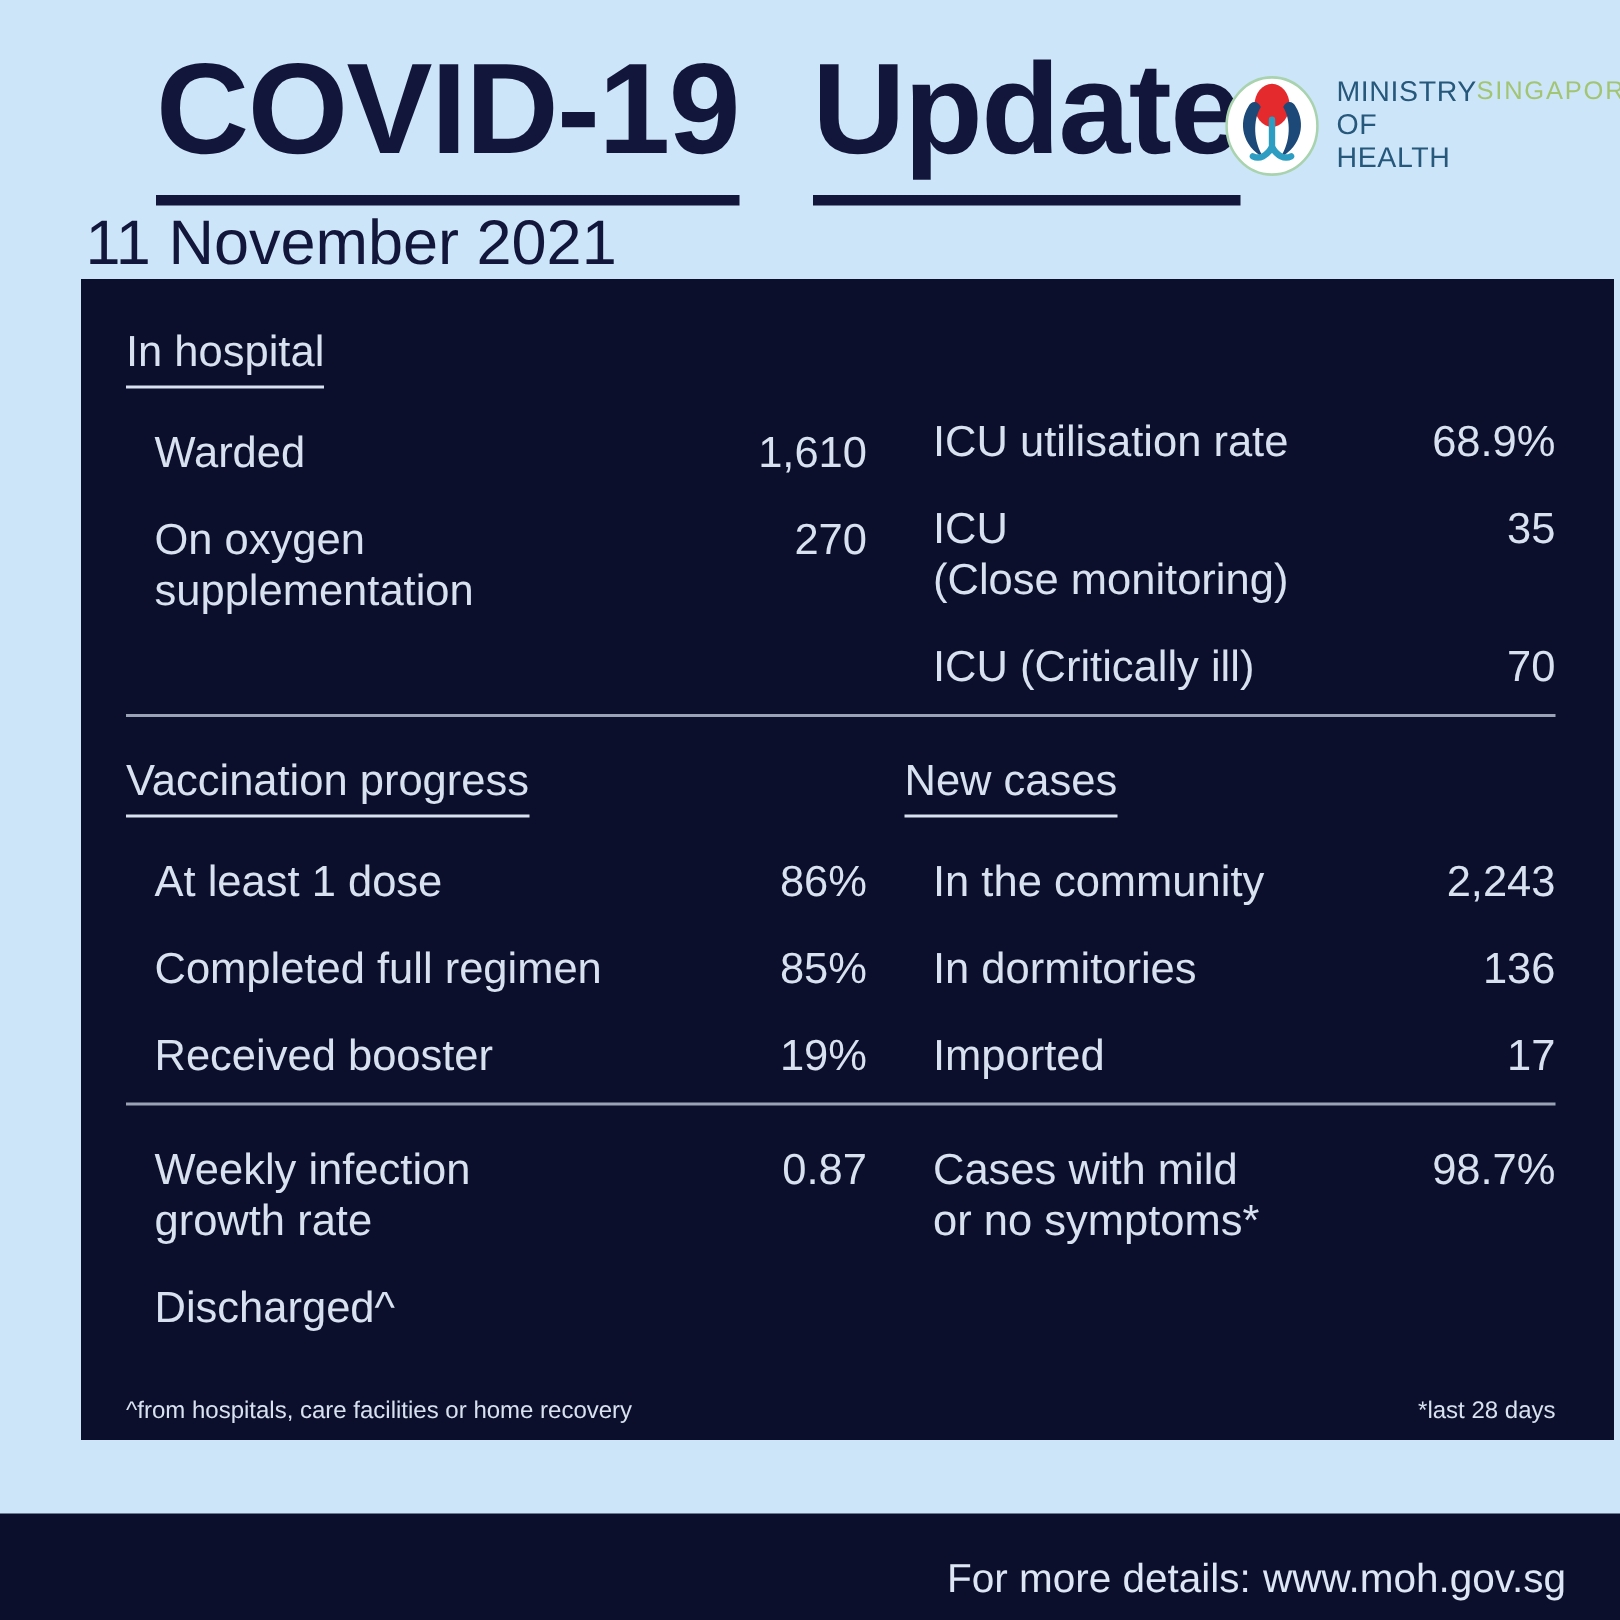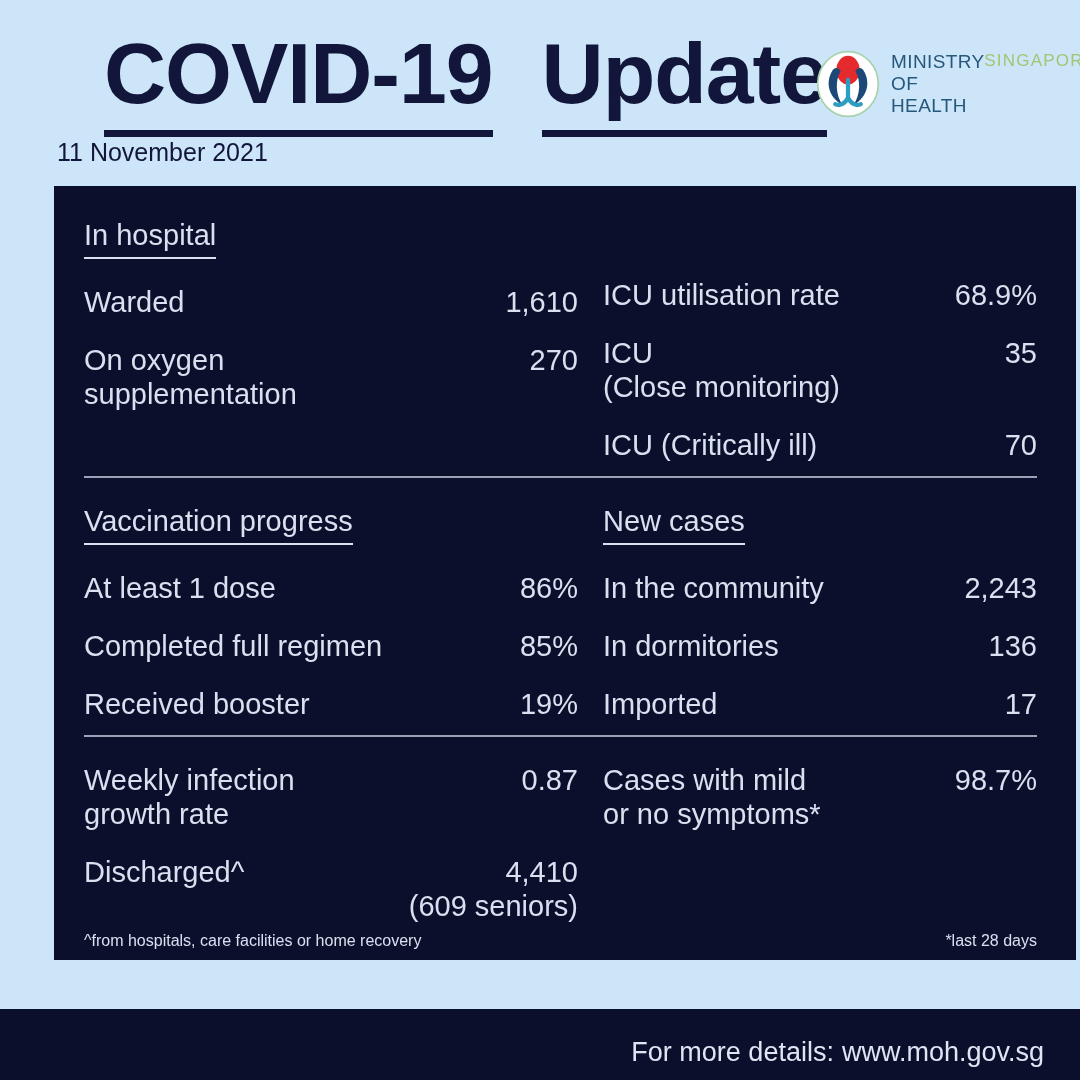--- a/index.html
+++ b/index.html
@@ -13,40 +13,40 @@
   .title{
     position:absolute;left:57px;top:24px;
     font-size:86px;font-weight:bold;color:#12163a;letter-spacing:-1px;
     white-space:nowrap;
     margin-left:47px;
   }
   .title .word{display:inline-block;border-bottom:7px solid #12163a;padding-bottom:7px;}
   .title .word + .word{margin-left:26px;}
   .date{
     position:absolute;left:57px;top:138px;
-    font-size:25px;color:#12163a;
+    font-size:42px;color:#12163a;
   }
   .logo{
     position:absolute;left:816px;top:50px;
     display:flex;align-items:center;gap:11px;
   }
   .logo-mark{width:64px;height:68px;flex:0 0 auto;}
   .logo-text{display:flex;flex-direction:row;line-height:1.15;}
   .logo-l1{font-size:19px;color:#26587c;letter-spacing:0.4px;}
   .logo-l2{font-size:17px;color:#a2c573;letter-spacing:1.2px;}
   
   .panel{
     position:absolute;left:54px;top:186px;width:1022px;height:774px;
     box-sizing:border-box;background:#0c0f2b;color:#d7e1f0;
     padding:32px 39px 0 30px;overflow:hidden;
   }
   .band{display:grid;grid-template-columns:494px 1fr;column-gap:25px;}
   .heading{font-size:29px;line-height:34px;margin:0 0 26px 0;font-weight:normal;}
   .heading span{display:inline-block;border-bottom:2px solid #d7e1f0;padding-bottom:5px;}
-  .row{display:flex;align-items:flex-start;font-size:29px;line-height:34px;margin-bottom:24px;}
+  .row{display:flex;align-items:flex-start;font-size:29px;line-height:34px;margin-bottom:24px;margin-left:19px;}
   .row:last-child{margin-bottom:0;}
   .lbl{flex:1;white-space:pre-line;}
   .val{text-align:right;white-space:pre-line;margin-left:12px;}
   .pad-head{padding-top:60px;}
   .divider{border:none;border-top:2px solid #9aa3b6;margin:14px 0 26px 0;}
   .footnote{
     position:absolute;bottom:10px;font-size:16px;color:#d7e1f0;
   }
   .footnote.left{left:30px;}
   .footnote.right{right:39px;text-align:right;}
@@ -160,22 +160,20 @@
 
   <div class="band">
     <div>
       <div class="row">
         <span class="lbl">Weekly infection
 growth rate</span>
         <span class="val">0.87</span>
       </div>
       <div class="row">
         <span class="lbl">Discharged^</span>
-        <span class="val">4,410
-(609 seniors)</span>
       </div>
     </div>
     <div>
       <div class="row">
         <span class="lbl">Cases with mild
 or no symptoms*</span>
         <span class="val">98.7%</span>
       </div>
     </div>
   </div>

